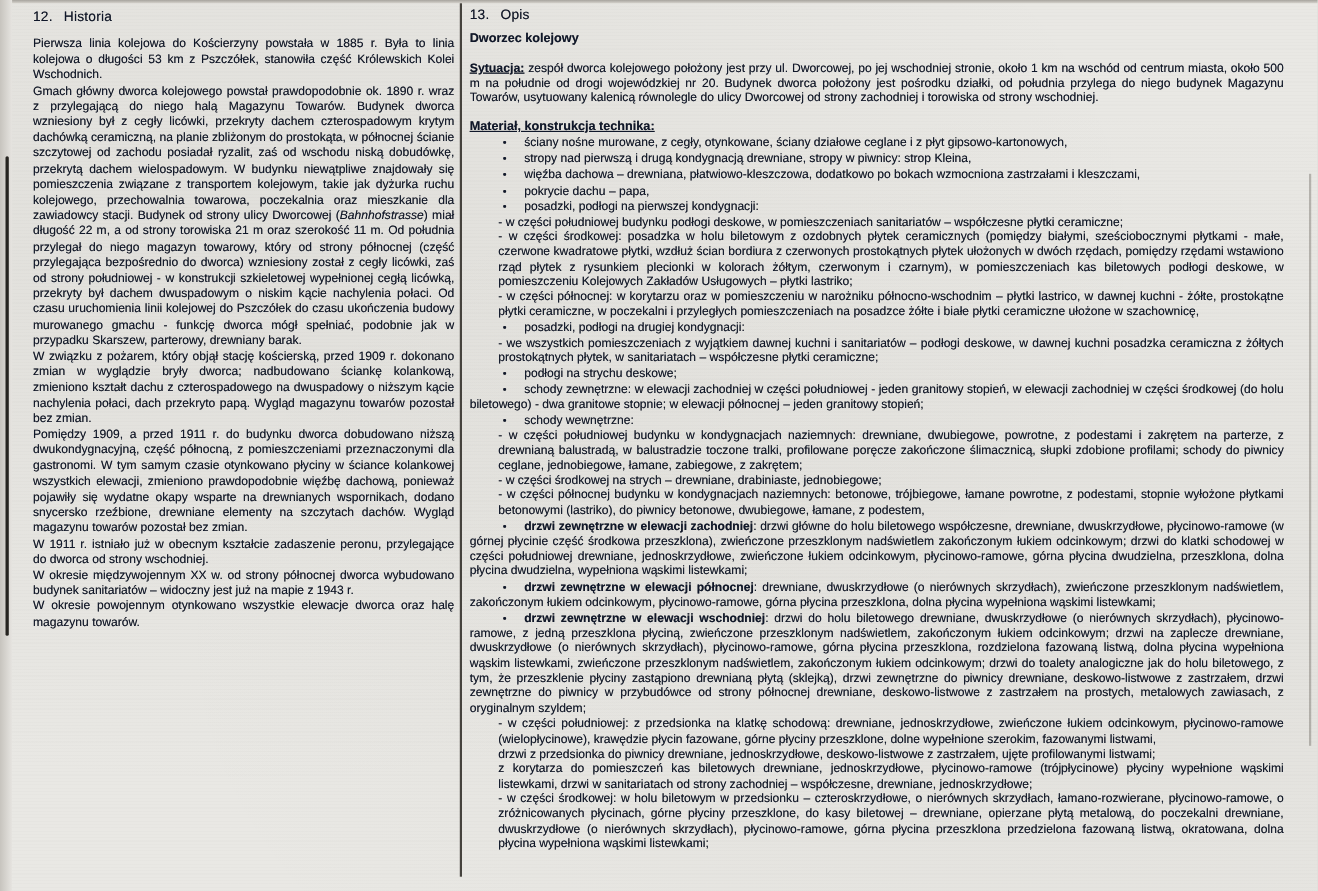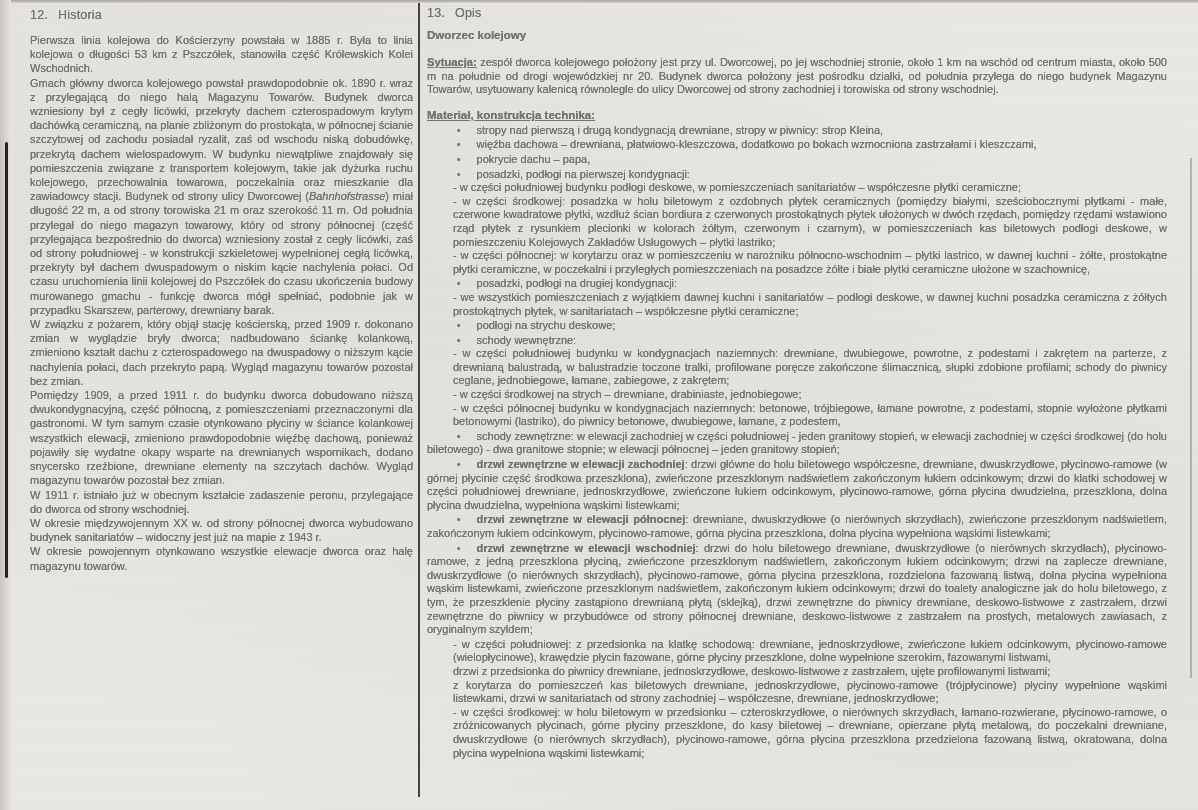--- a/index.html
+++ b/index.html
@@ -1,20 +1,20 @@
 <!DOCTYPE html>
 <html><head>
 <meta charset="utf-8">
 <style>
   html,body{margin:0;padding:0;background:#d8d6d2;}
   .page{
     position:relative;width:1198px;height:810px;overflow:hidden;
     background:#e9e8e4;
     font-family:"Liberation Sans","DejaVu Sans",sans-serif;
-    color:#737373;
+    color:#0f172a;
     text-shadow:0 0 .5px rgba(48,45,41,.65);
   }
   .page::before{
     content:"";position:absolute;inset:0;pointer-events:none;
     background:
       radial-gradient(ellipse at 18% 28%, rgba(110,105,95,.07), transparent 60%),
       radial-gradient(ellipse at 82% 72%, rgba(110,105,95,.06), transparent 60%),
       repeating-linear-gradient(0deg, rgba(0,0,0,.012) 0 1px, transparent 1px 3px);
   }
   
@@ -70,20 +70,23 @@
       <span class="sec-num">13.</span><span>Opis</span>
     </div>
     <div class="subtitle">Dworzec kolejowy</div>
     <p class="situ">
       <b class="ul">Sytuacja:</b>
       <span>zespół dworca kolejowego położony jest przy ul. Dworcowej, po jej wschodniej stronie, około 1 km na wschód od centrum miasta, około 500 m na południe od drogi wojewódzkiej nr 20. Budynek dworca położony jest pośrodku działki, od południa przylega do niego budynek Magazynu Towarów, usytuowany kalenicą równolegle do ulicy Dworcowej od strony zachodniej i torowiska od strony wschodniej.</span>
     </p>
     <div class="mat-head ul">Materiał, konstrukcja technika:</div>
     <ul class="blist" id="material-bullets">
         <li>
+          <div class="b-line"><span class="dot">•</span><span>ściany nośne murowane, z cegły, otynkowane, ściany działowe ceglane i z płyt gipsowo-kartonowych,</span></div>
+        </li>
+        <li>
           <div class="b-line"><span class="dot">•</span><span>stropy nad pierwszą i drugą kondygnacją drewniane, stropy w piwnicy: strop Kleina,</span></div>
         </li>
         <li>
           <div class="b-line"><span class="dot">•</span><span>więźba dachowa – drewniana, płatwiowo-kleszczowa, dodatkowo po bokach wzmocniona zastrzałami i kleszczami,</span></div>
         </li>
         <li>
           <div class="b-line"><span class="dot">•</span><span>pokrycie dachu – papa,</span></div>
         </li>
         <li>
           <div class="b-line"><span class="dot">•</span><span>posadzki, podłogi na pierwszej kondygnacji:</span></div>
@@ -92,27 +95,27 @@
           <div class="b-sub">- w części północnej: w korytarzu oraz w pomieszczeniu w narożniku północno-wschodnim – płytki lastrico, w dawnej kuchni - żółte, prostokątne płytki ceramiczne, w poczekalni i przyległych pomieszczeniach na posadzce żółte i białe płytki ceramiczne ułożone w szachownicę,</div>
         </li>
         <li>
           <div class="b-line"><span class="dot">•</span><span>posadzki, podłogi na drugiej kondygnacji:</span></div>
           <div class="b-sub">- we wszystkich pomieszczeniach z wyjątkiem dawnej kuchni i sanitariatów – podłogi deskowe, w dawnej kuchni posadzka ceramiczna z żółtych prostokątnych płytek, w sanitariatach – współczesne płytki ceramiczne;</div>
         </li>
         <li>
           <div class="b-line"><span class="dot">•</span><span>podłogi na strychu deskowe;</span></div>
         </li>
         <li>
+          <div class="b-line"><span class="dot">•</span><span>schody zewnętrzne: w elewacji zachodniej w części południowej - jeden granitowy stopień, w elewacji zachodniej w części środkowej (do holu biletowego) - dwa granitowe stopnie; w elewacji północnej – jeden granitowy stopień;</span></div>
+        </li>
+        <li>
           <div class="b-line"><span class="dot">•</span><span>schody wewnętrzne:</span></div>
           <div class="b-sub">- w części południowej budynku w kondygnacjach naziemnych: drewniane, dwubiegowe, powrotne, z podestami i zakrętem na parterze, z drewnianą balustradą, w balustradzie toczone tralki, profilowane poręcze zakończone ślimacznicą, słupki zdobione profilami; schody do piwnicy ceglane, jednobiegowe, łamane, zabiegowe, z zakrętem;</div>
           <div class="b-sub">- w części środkowej na strych – drewniane, drabiniaste, jednobiegowe;</div>
           <div class="b-sub">- w części północnej budynku w kondygnacjach naziemnych: betonowe, trójbiegowe, łamane powrotne, z podestami, stopnie wyłożone płytkami betonowymi (lastriko), do piwnicy betonowe, dwubiegowe, łamane, z podestem,</div>
-        </li>
-        <li>
-          <div class="b-line"><span class="dot">•</span><span>schody zewnętrzne: w elewacji zachodniej w części południowej - jeden granitowy stopień, w elewacji zachodniej w części środkowej (do holu biletowego) - dwa granitowe stopnie; w elewacji północnej – jeden granitowy stopień;</span></div>
         </li>
         <li>
           <div class="b-line"><span class="dot">•</span><b>drzwi zewnętrzne w elewacji zachodniej</b><span>: drzwi główne do holu biletowego współczesne, drewniane, dwuskrzydłowe, płycinowo-ramowe (w górnej płycinie część środkowa przeszklona), zwieńczone przeszklonym nadświetlem zakończonym łukiem odcinkowym; drzwi do klatki schodowej w części południowej drewniane, jednoskrzydłowe, zwieńczone łukiem odcinkowym, płycinowo-ramowe, górna płycina dwudzielna, przeszklona, dolna płycina dwudzielna, wypełniona wąskimi listewkami;</span></div>
         </li>
         <li>
           <div class="b-line"><span class="dot">•</span><b>drzwi zewnętrzne w elewacji północnej</b><span>: drewniane, dwuskrzydłowe (o nierównych skrzydłach), zwieńczone przeszklonym nadświetlem, zakończonym łukiem odcinkowym, płycinowo-ramowe, górna płycina przeszklona, dolna płycina wypełniona wąskimi listewkami;</span></div>
         </li>
         <li>
           <div class="b-line"><span class="dot">•</span><b>drzwi zewnętrzne w elewacji wschodniej</b><span>: drzwi do holu biletowego drewniane, dwuskrzydłowe (o nierównych skrzydłach), płycinowo-ramowe, z jedną przeszklona płyciną, zwieńczone przeszklonym nadświetlem, zakończonym łukiem odcinkowym; drzwi na zaplecze drewniane, dwuskrzydłowe (o nierównych skrzydłach), płycinowo-ramowe, górna płycina przeszklona, rozdzielona fazowaną listwą, dolna płycina wypełniona wąskim listewkami, zwieńczone przeszklonym nadświetlem, zakończonym łukiem odcinkowym; drzwi do toalety analogiczne jak do holu biletowego, z tym, że przeszklenie płyciny zastąpiono drewnianą płytą (sklejką), drzwi zewnętrzne do piwnicy drewniane, deskowo-listwowe z zastrzałem, drzwi zewnętrzne do piwnicy w przybudówce od strony północnej drewniane, deskowo-listwowe z zastrzałem na prostych, metalowych zawiasach, z oryginalnym szyldem;</span></div>
         </li>

